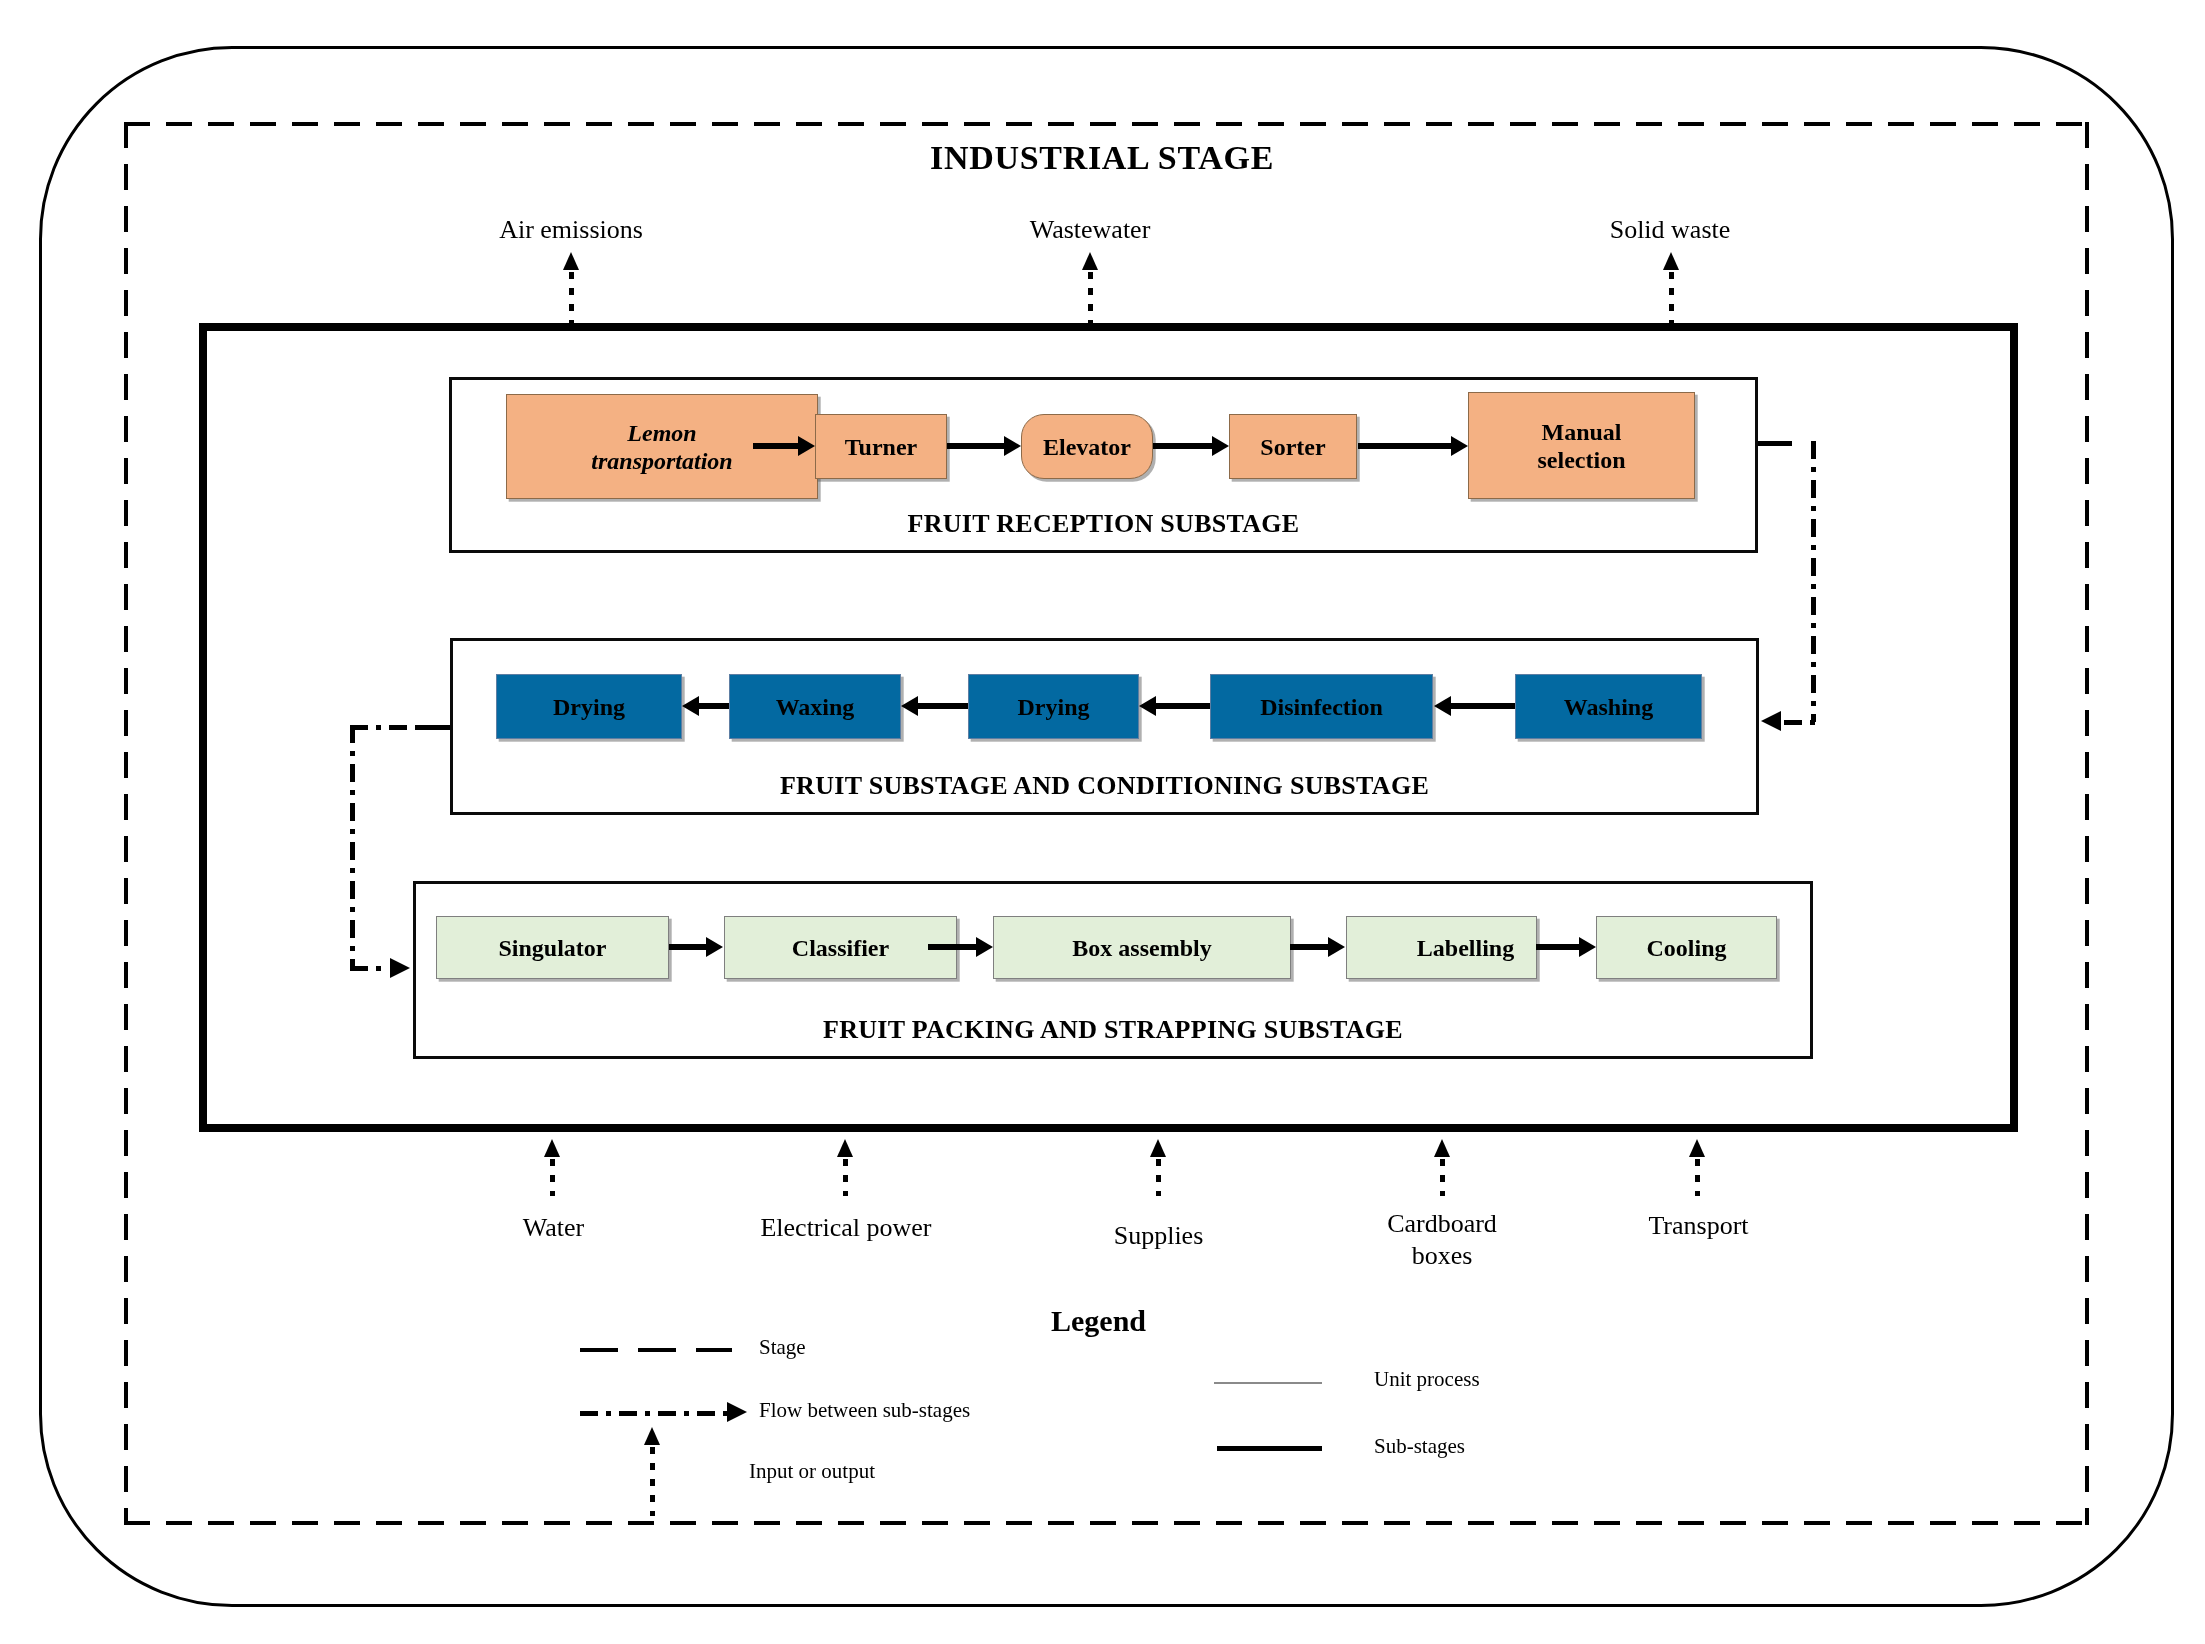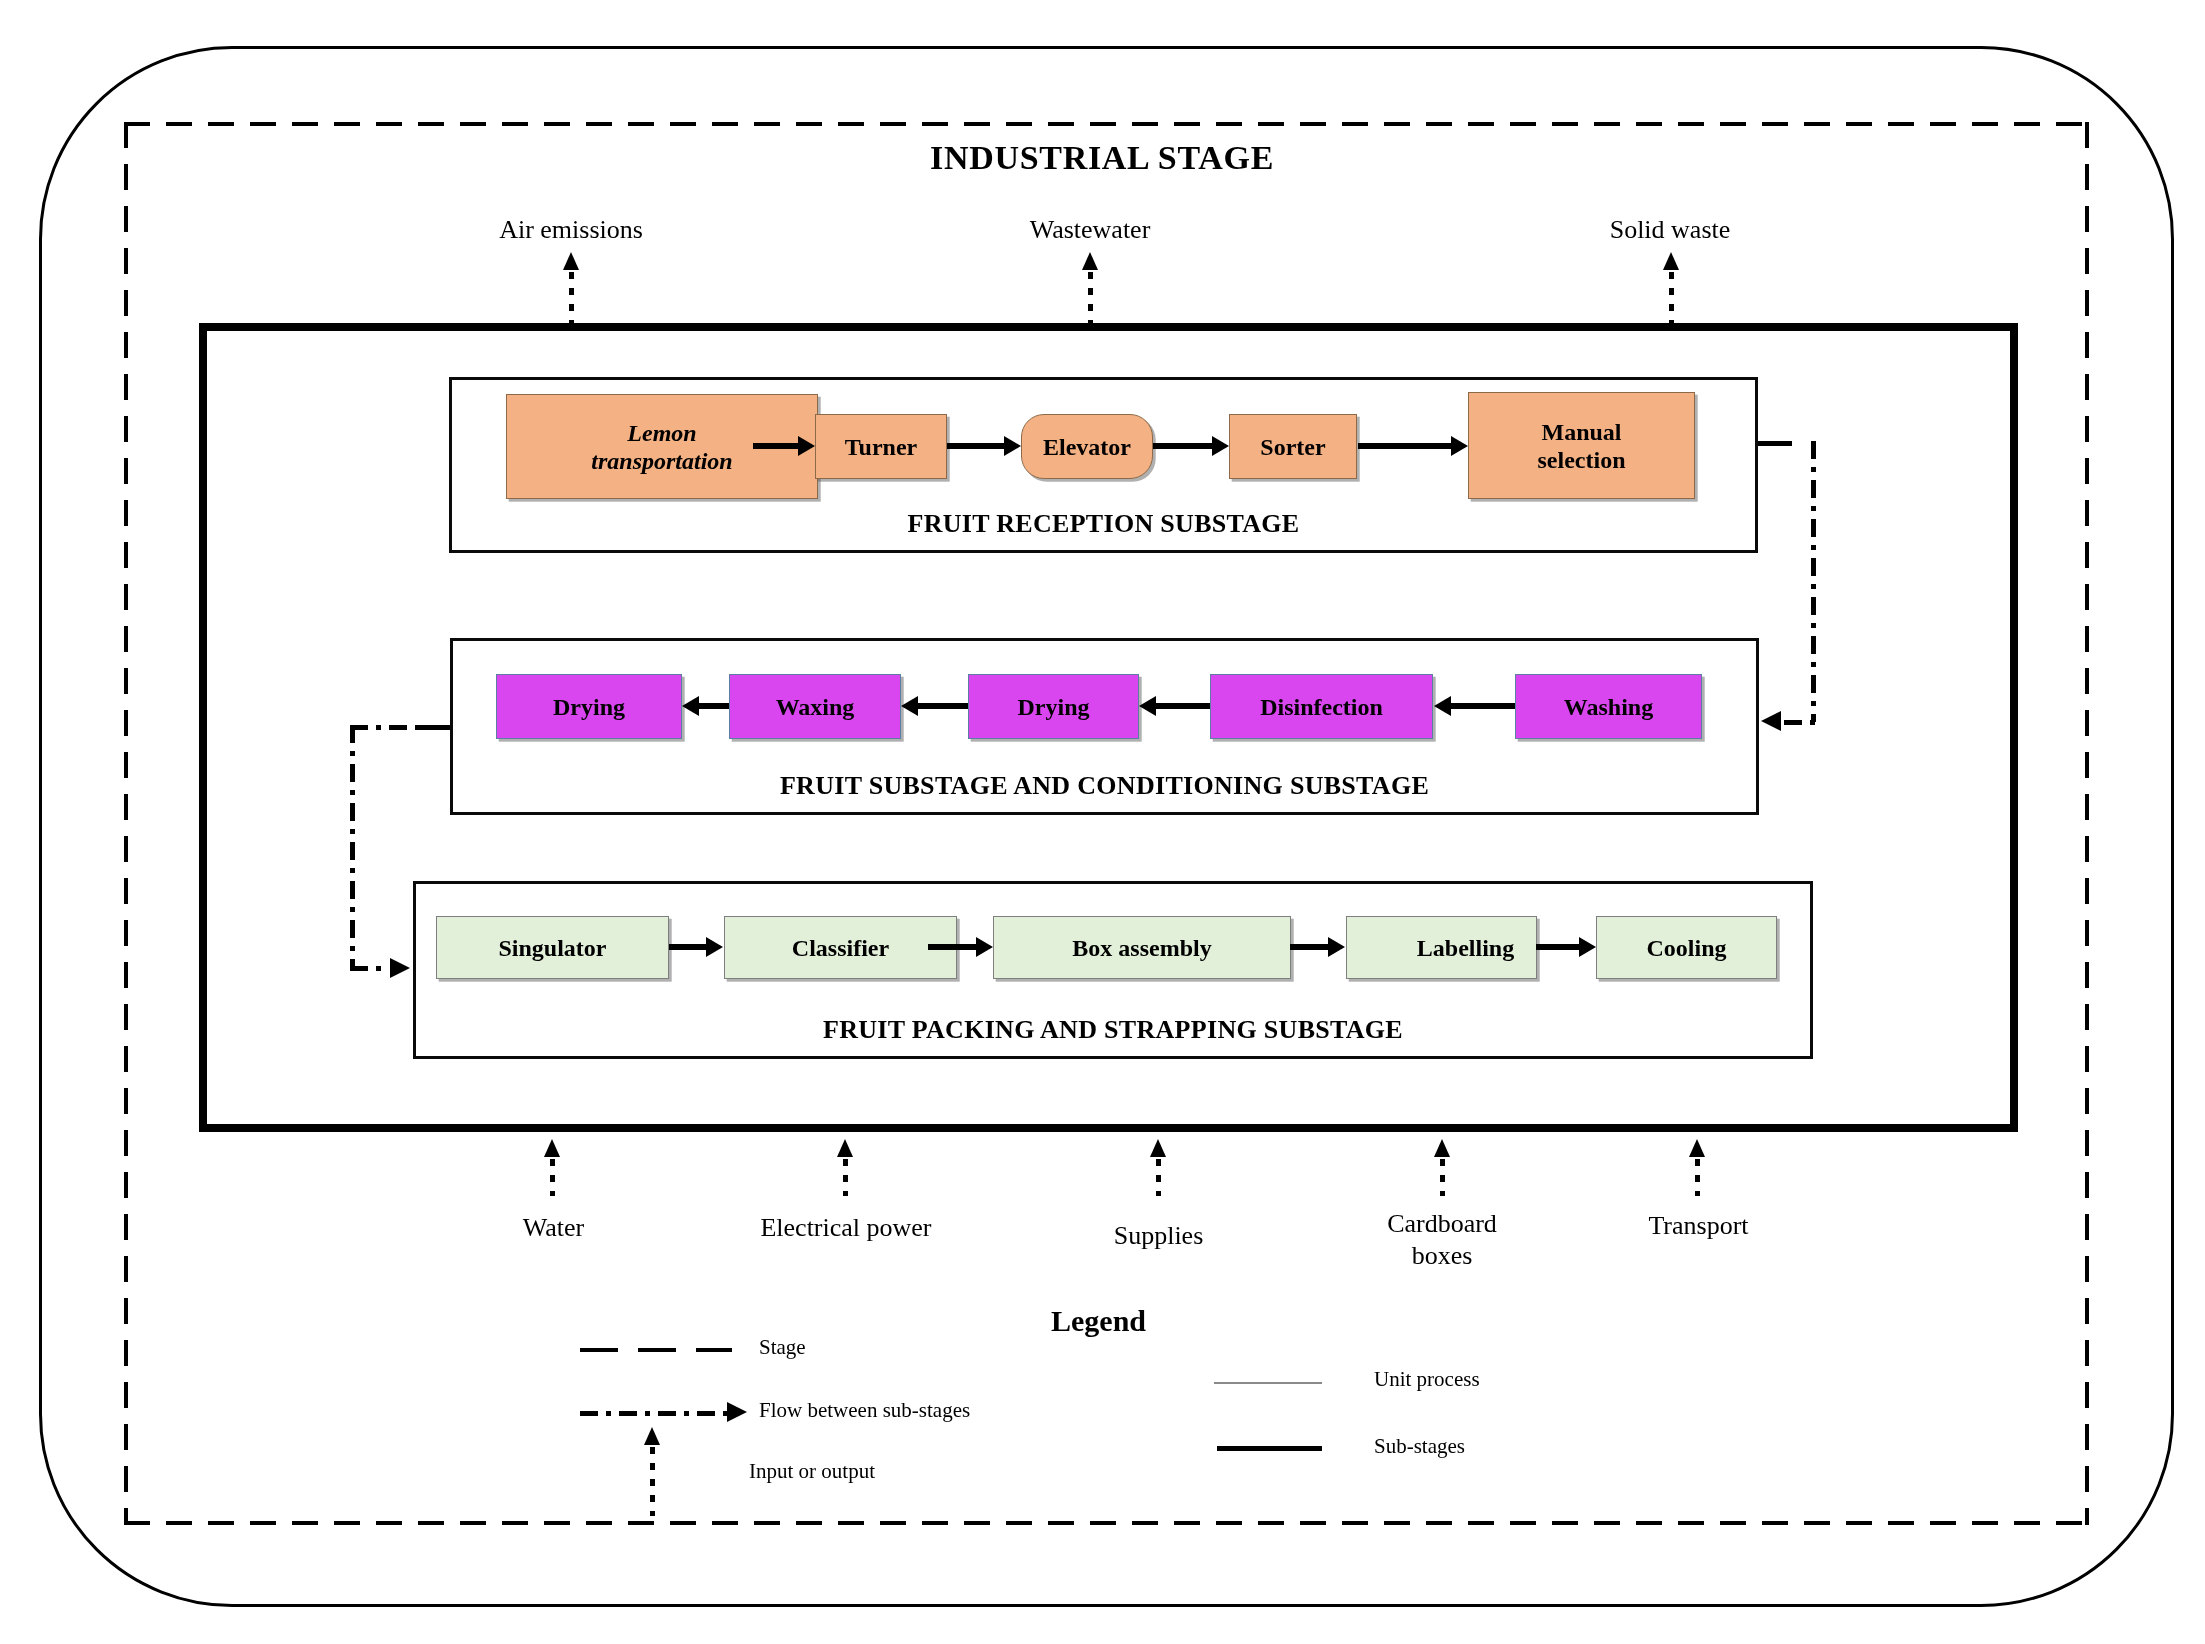--- a/index.html
+++ b/index.html
@@ -29,21 +29,21 @@
   .io-label{font-size:26px;text-align:center;line-height:32px;}
   .legend-title{font-size:30px;font-weight:bold;text-align:center;}
   .legend-label{font-size:21px;white-space:nowrap;}
 
   
   .unit{display:flex;align-items:center;justify-content:center;text-align:center;
     font-size:24px;font-weight:bold;line-height:28px;white-space:pre-line;
     box-sizing:border-box;border:1.4px solid #595959;
     box-shadow:2.7px 2.7px 0 rgba(80,80,80,.45);}
   .u-orange{background:#F4B183;border-color:#8c6a49;}
-  .u-blue{background:#d946ef;border-color:#5d7ea3;}
+  .u-blue{background:#0369a1;border-color:#5d7ea3;}
   .u-green{background:#E2EFD9;border-color:#7f7f7f;}
 
   
   .arrow{height:20px;}
   .arrow .bar{position:absolute;top:7.4px;height:5.4px;background:#000;}
   .arrow.right .bar{left:0;right:16px;}
   .arrow.left  .bar{left:16px;right:0;}
   .arrow .head{position:absolute;top:0;width:0;height:0;
     border-top:10px solid transparent;border-bottom:10px solid transparent;}
   .arrow.right .head{right:0;border-left:17.6px solid #000;}

